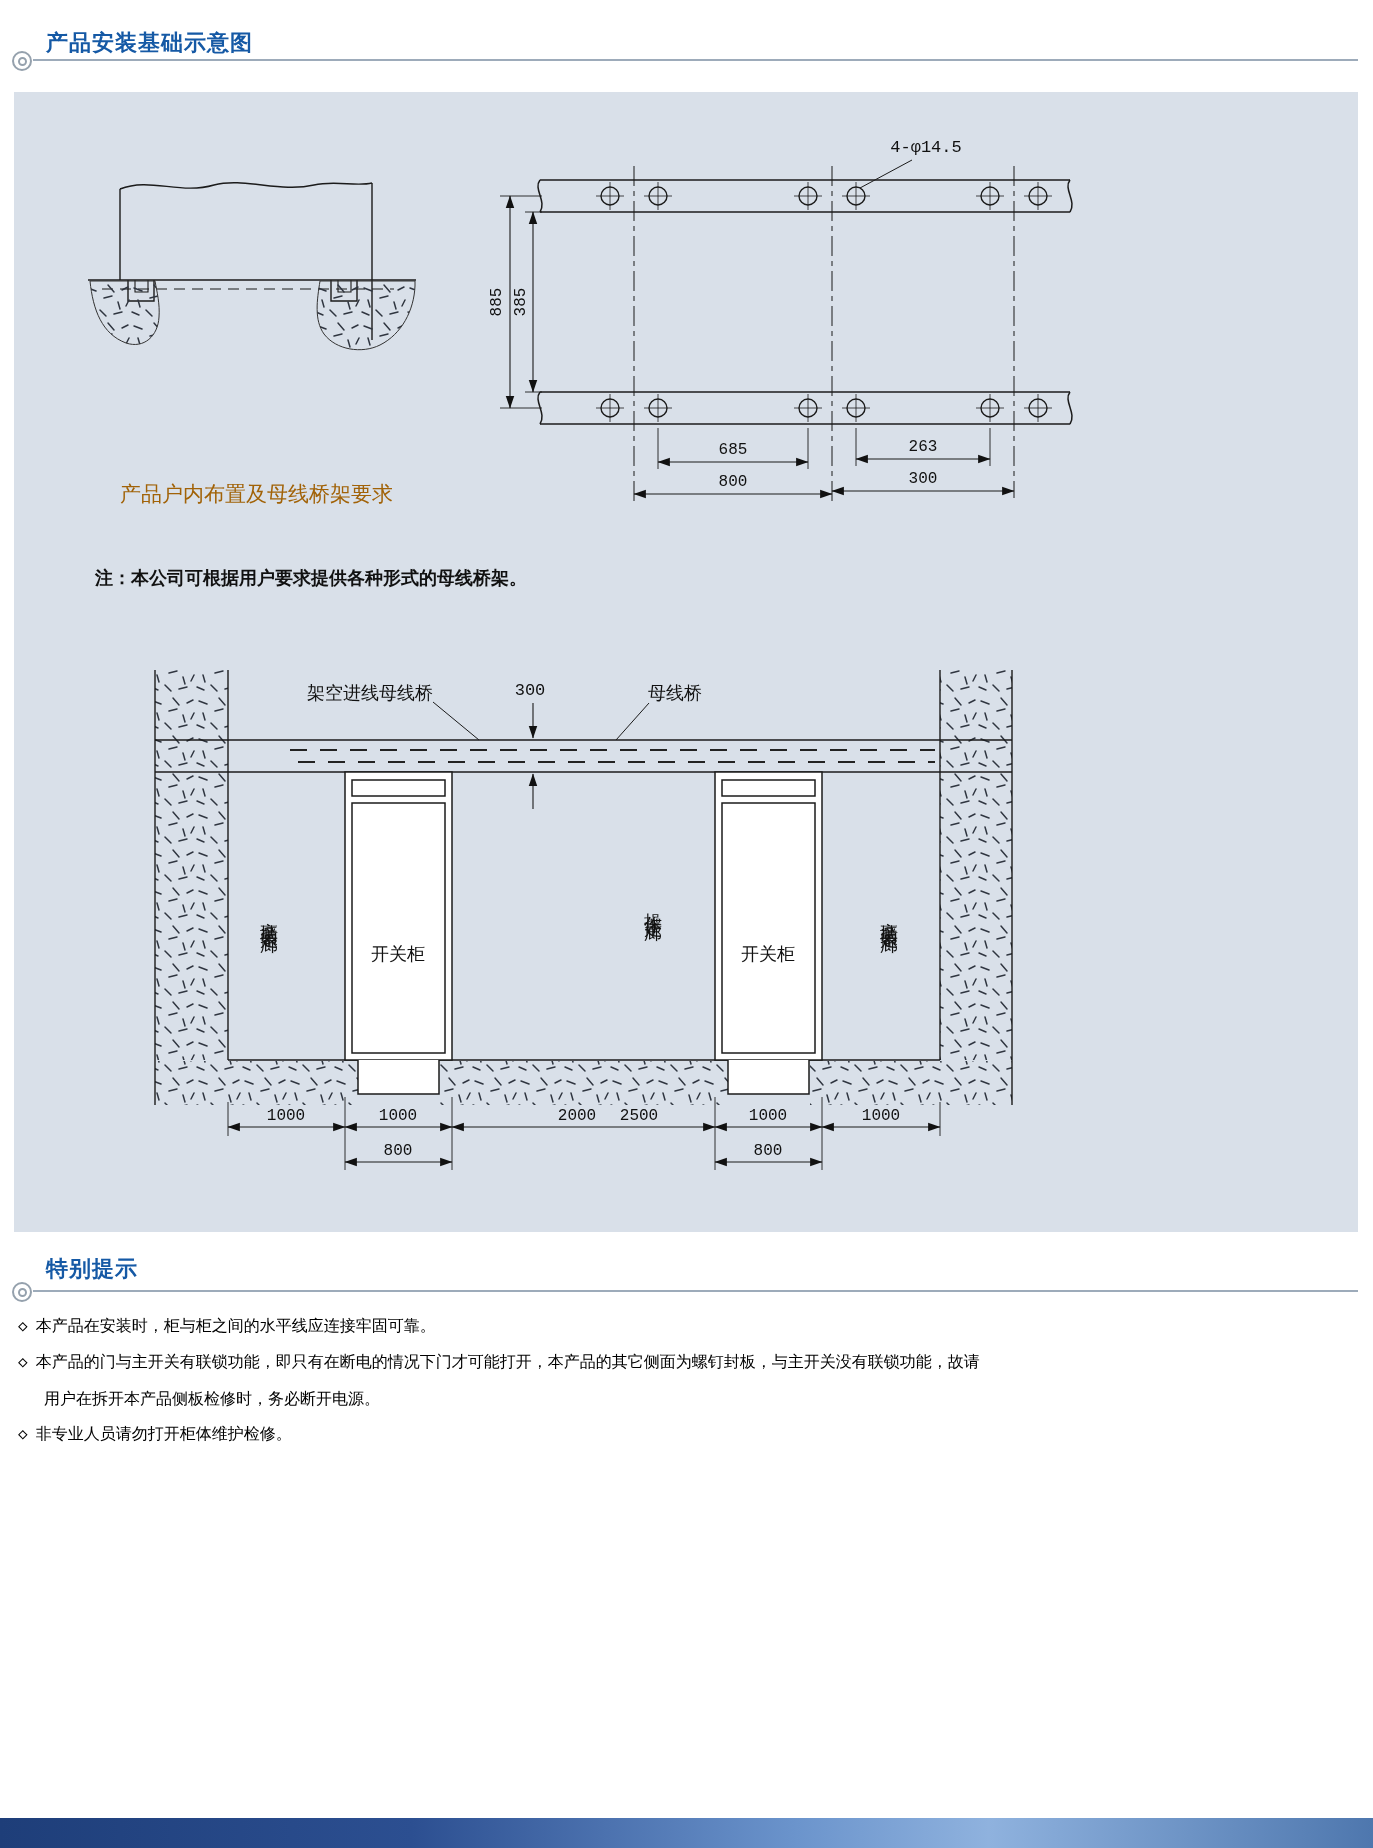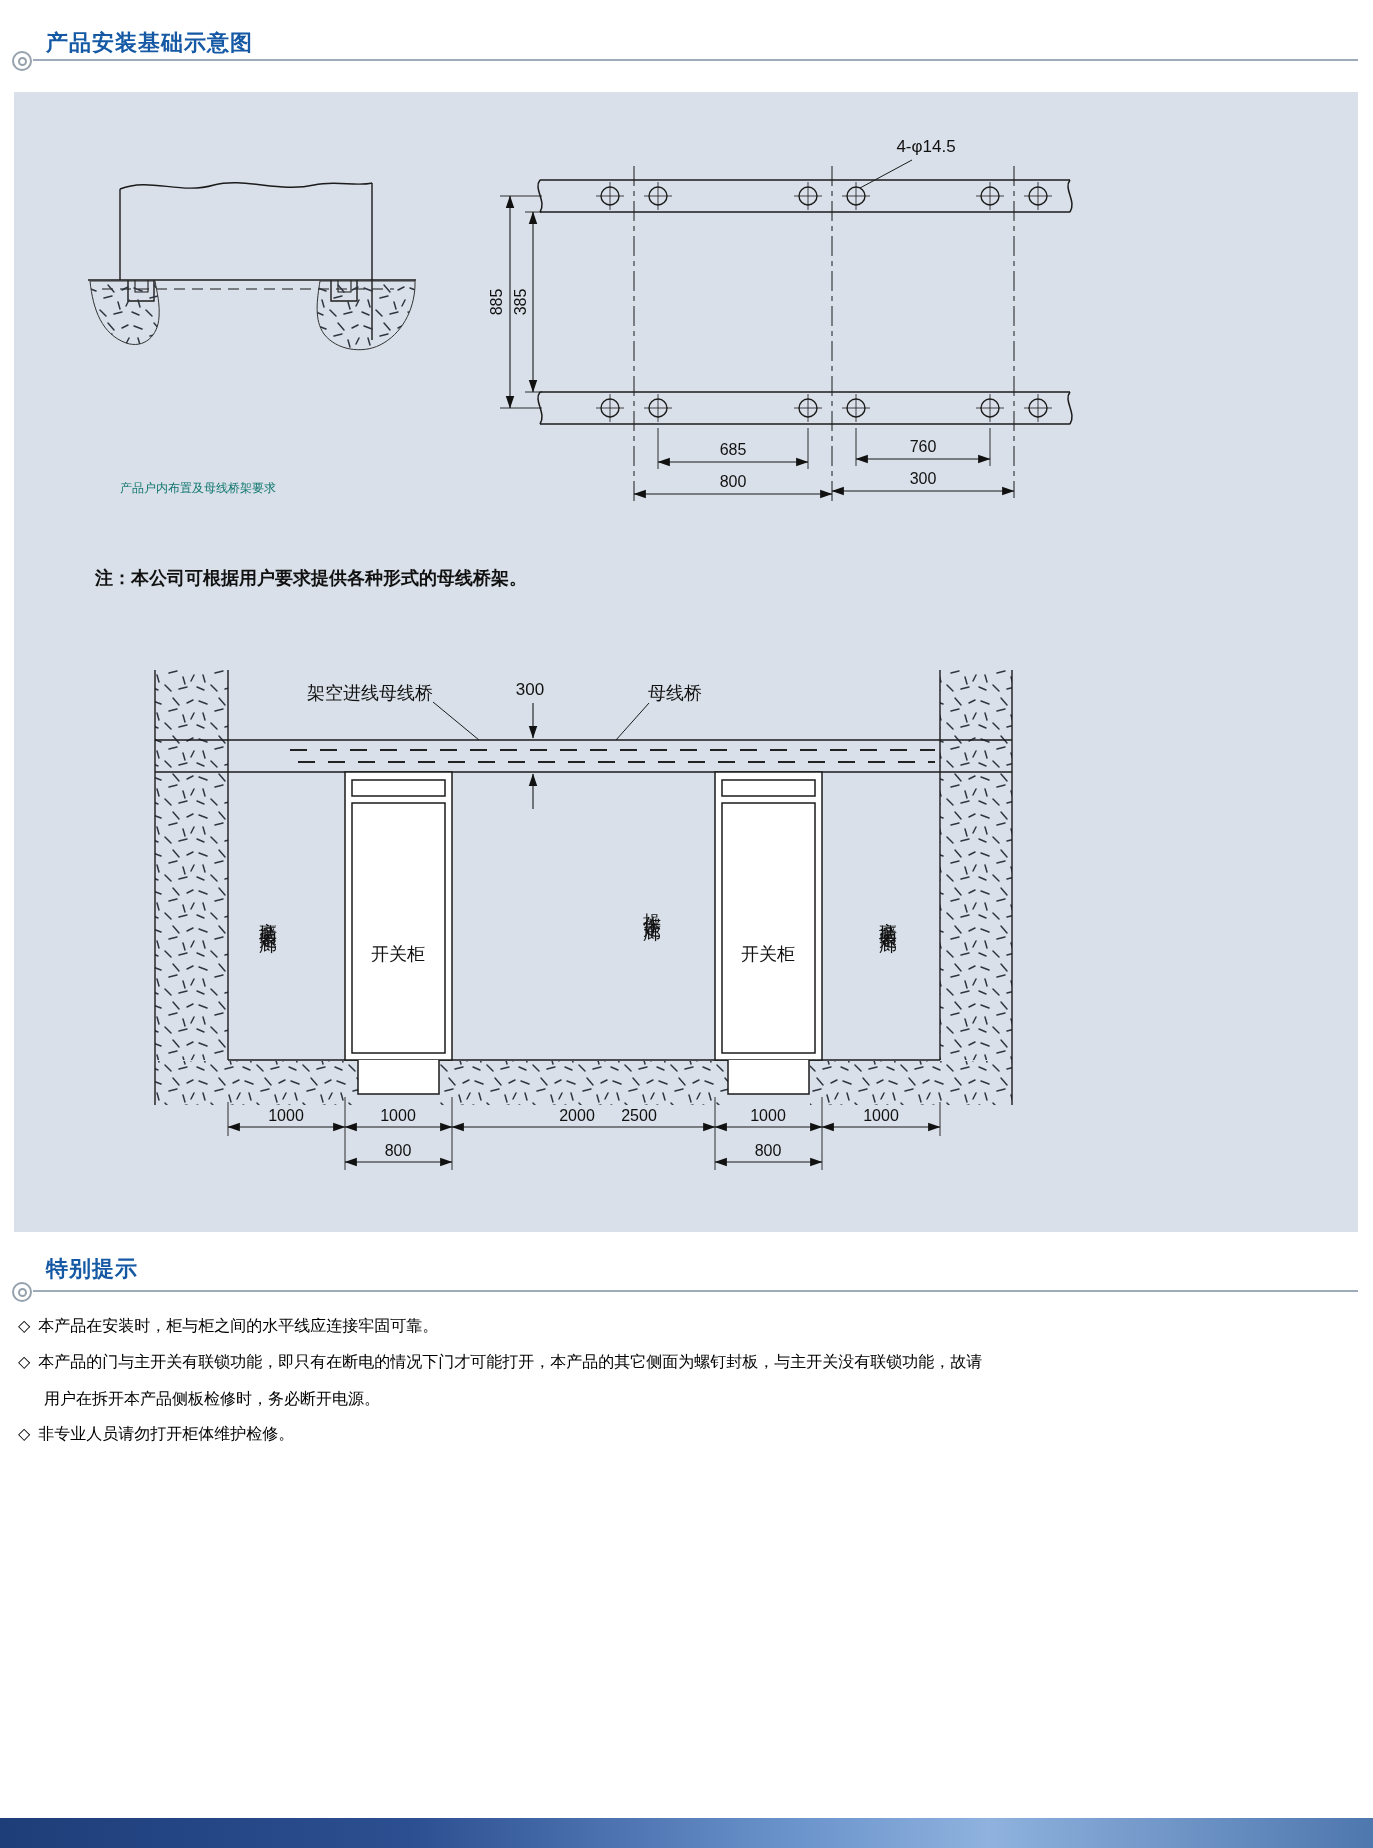--- a/index.html
+++ b/index.html
@@ -1,30 +1,30 @@
 <!DOCTYPE html>
 <html><head>
 <meta charset="utf-8">
 <style>
   html,body{margin:0;padding:0;background:#fff;}
   .page{position:relative;width:1373px;height:1848px;background:#ffffff;overflow:hidden;
-        font-family:Liberation Sans, sans-serif;color:#111;}
+        font-family:Liberation Mono, monospace;color:#111;}
   .sec-title{position:absolute;font-size:22px;font-weight:bold;color:#1559a5;letter-spacing:1px;margin:0;}
   .rule{position:absolute;height:2px;background:#9dabba;}
   .ring{position:absolute;width:16px;height:16px;border:2px solid #95a1ad;border-radius:50%;
         display:flex;align-items:center;justify-content:center;background:#fff;}
   .ring::after{content:"";width:5px;height:5px;border:2px solid #95a1ad;border-radius:50%;}
   .panel{position:absolute;left:14px;top:92px;width:1344px;height:1140px;background:#d9e0e9;}
   .fig{position:absolute;}
   .dlabel{position:absolute;transform:translate(-50%,-50%);font-size:16px;white-space:nowrap;color:#111;}
   .dlabel.cjk{font-size:18px;}
   .dlabel.rot{transform:translate(-50%,-50%) rotate(-90deg);}
   .vlabel{position:absolute;transform:translate(-50%,-50%);writing-mode:vertical-rl;text-orientation:upright;
           font-size:18px;letter-spacing:3px;line-height:1;white-space:nowrap;color:#111;}
-  .caption{position:absolute;font-size:12px;color:#0f766e;white-space:nowrap;}
+  .caption{position:absolute;font-size:21px;color:#a16207;white-space:nowrap;}
   .note{position:absolute;font-size:18px;font-weight:bold;color:#111;white-space:nowrap;}
   .tip-row{position:absolute;font-size:16px;color:#000;white-space:nowrap;}
   .tip-row .bullet{margin-right:8px;}
   .footer-bar{position:absolute;left:0;top:1818px;width:1373px;height:30px;
       background:linear-gradient(to right,#1e3e79 0%,#2c4f91 30%,#6b94cc 58%,#8fb2de 72%,#4e77ae 100%);}
   svg{display:block;}
 </style>
 </head>
 <body>
 
@@ -154,21 +154,21 @@
             <line x1="49" y1="80" x2="49" y2="260" marker-start="url(#arrB)" marker-end="url(#arrB)"></line>
           </g>
           <line x1="428" y1="28" x2="376" y2="56" stroke-width="1"></line>
         </g>
       </svg>
       <span class="dlabel" style="left:442px;top:15px;font-size:17px">4-φ14.5</span>
       <span class="dlabel rot" style="left:13px;top:170px">885</span>
       <span class="dlabel rot" style="left:37px;top:170px">385</span>
       <span class="dlabel" style="left:249px;top:318px">685</span>
       <span class="dlabel" style="left:249px;top:350px">800</span>
-      <span class="dlabel" style="left:439px;top:315px">760</span>
+      <span class="dlabel" style="left:439px;top:315px">263</span>
       <span class="dlabel" style="left:439px;top:347px">300</span>
     </div>
 
     <div class="caption" style="left:106px;top:388px">产品户内布置及母线桥架要求</div>
     <div class="note" style="left:81px;top:474px">注：本公司可根据用户要求提供各种形式的母线桥架。</div>
 
     <div class="fig" style="left:135px;top:565px;width:880px;height:520px">
       <svg width="880" height="520" viewBox="0 0 880 520">
         <defs>
           <pattern id="spkC" width="46" height="38" patternUnits="userSpaceOnUse">

